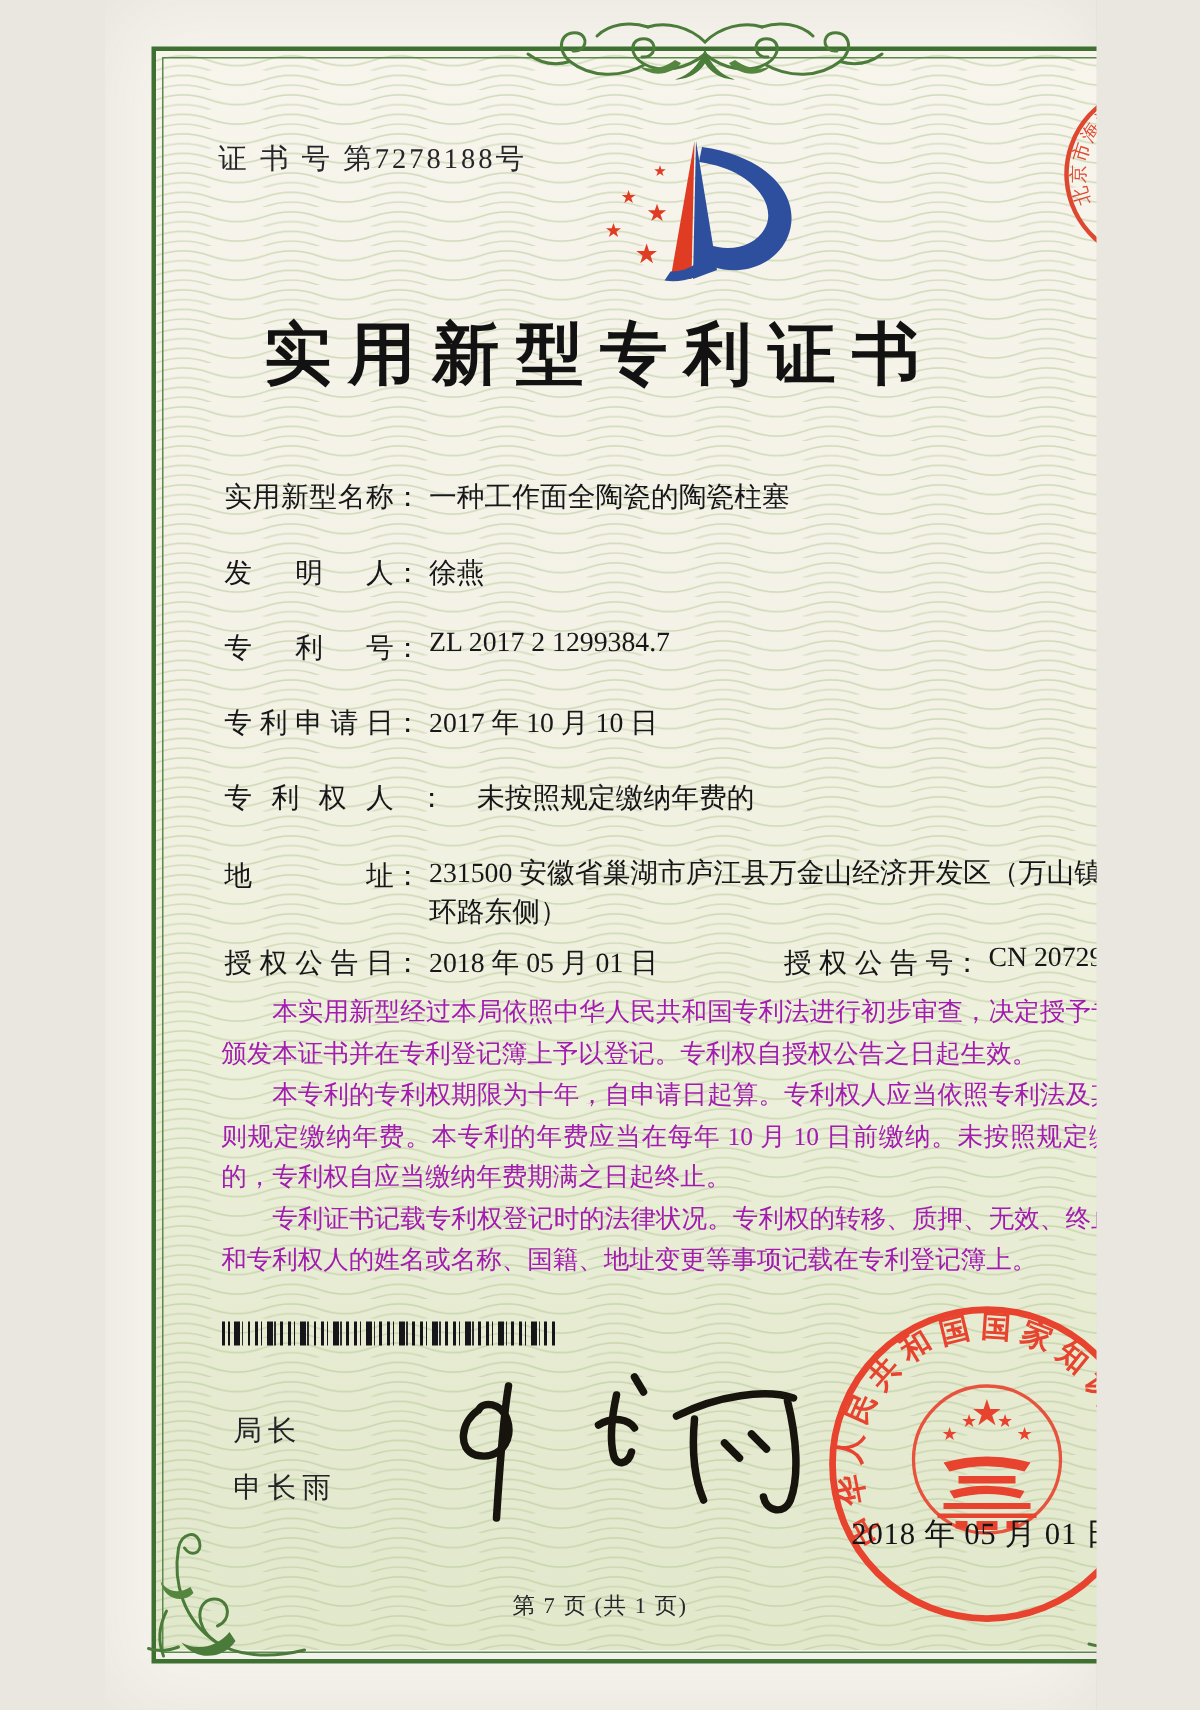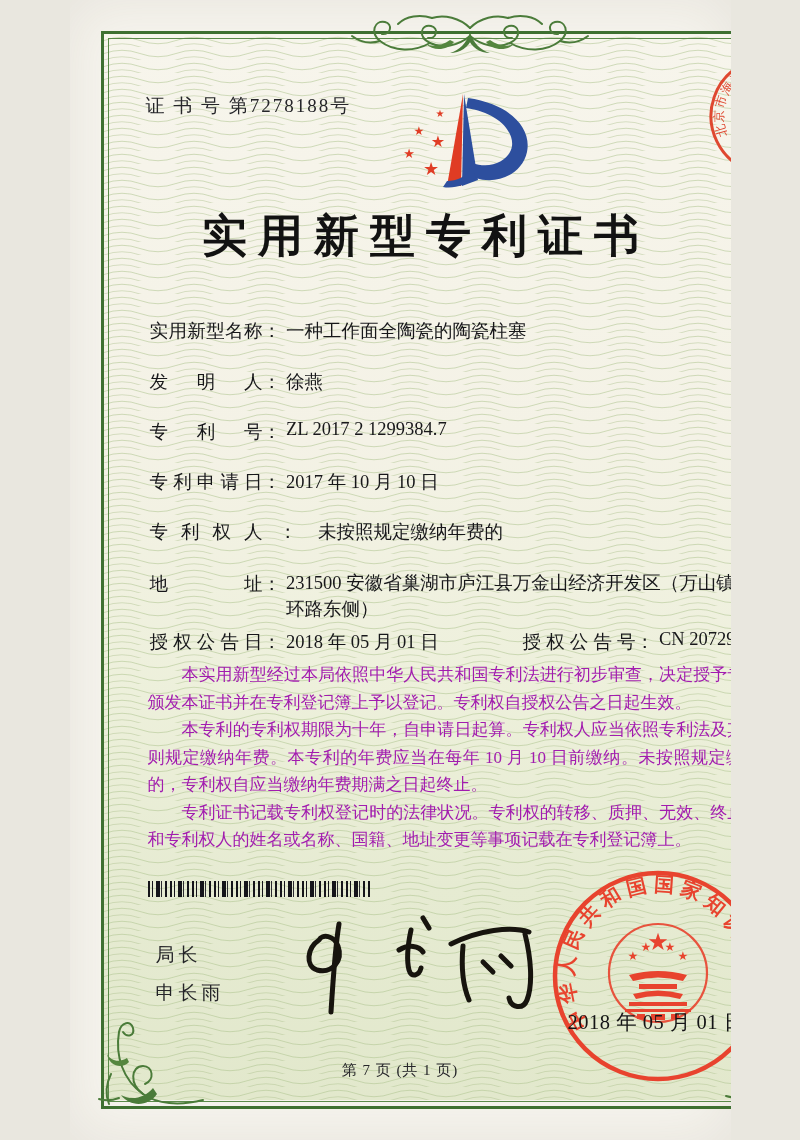--- a/index.html
+++ b/index.html
@@ -14,21 +14,21 @@
     background:linear-gradient(180deg,#f7f5ec 0%,#f4f2e6 38%,#edf0db 62%,#e6ebd2 80%,#e2e8cc 100%);}
   .waves{position:absolute;left:34px;top:34px;}
   
   .frame-outer{position:absolute;left:31px;top:31px;width:728px;height:1072px;border:3px solid #3e7031;}
   .frame-inner{position:absolute;left:38px;top:38px;width:718px;height:1062px;border:1px solid #5a8a49;}
   .deco{position:absolute;}
   
   .cert-number{position:absolute;left:76px;top:93px;font-size:19px;letter-spacing:2px;color:#26262a;}
   .logo{position:absolute;left:318px;top:90px;}
   .title{position:absolute;left:0;top:206px;width:100%;text-align:center;
-    font-size:45px;font-weight:700;letter-spacing:11px;color:#121212;margin-left:26px;}
+    font-size:45px;font-weight:700;letter-spacing:11px;color:#121212;}
   .fields{position:absolute;left:80px;top:0;width:660px;font-size:18.5px;color:#17171a;}
   .frow{position:absolute;display:flex;align-items:flex-start;white-space:nowrap;}
   .flabel{display:inline-block;width:113px;text-align:justify;text-align-last:justify;}
   .fcolon{display:inline-block;}
   .fvalue{display:inline-block;padding-left:5px;}
   .fvalue.wrap{white-space:normal;width:482px;line-height:25.5px;}
   .grant-group2{position:absolute;left:373px;top:0;display:flex;white-space:nowrap;justify-content:space-between;}
   .paras{position:absolute;left:78px;top:661px;width:648px;font-size:17px;line-height:27.5px;
     color:#a21caf;text-align:justify;}
   .paras p{margin:0;text-indent:2em;}

